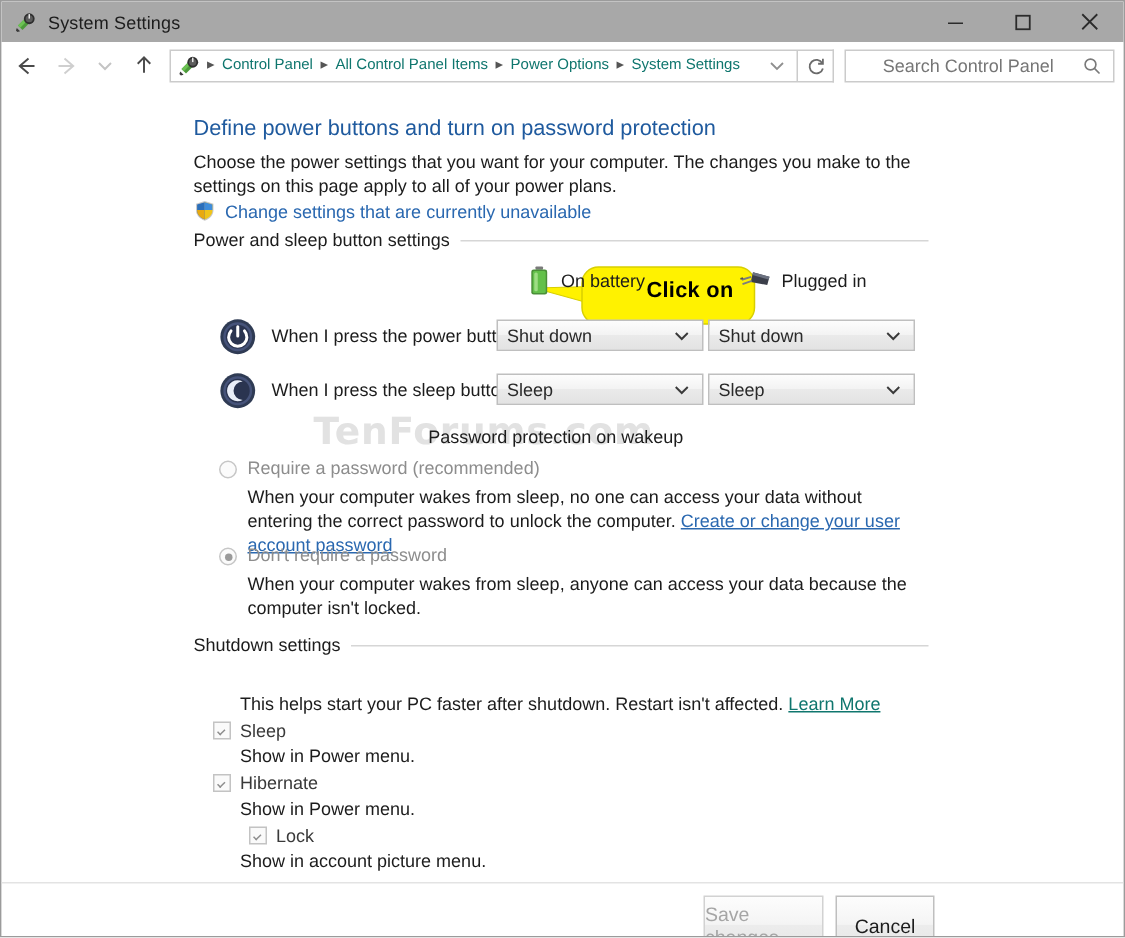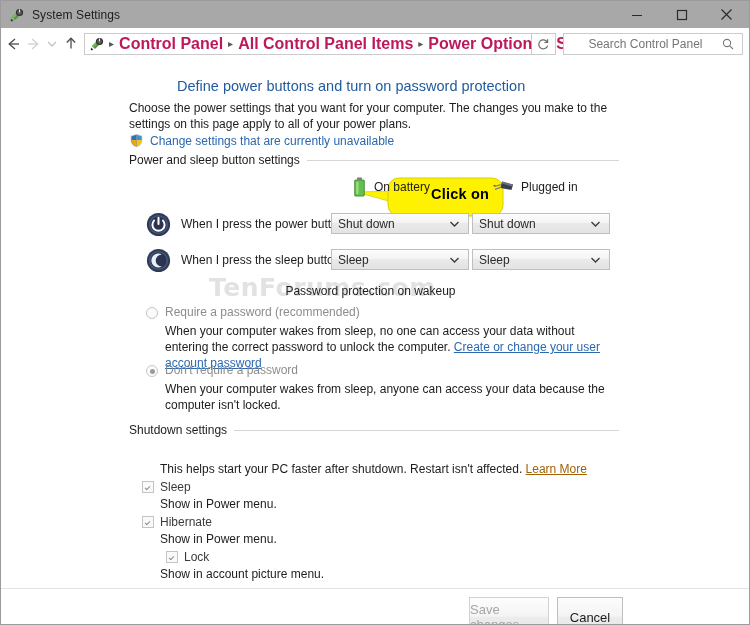--- a/index.html
+++ b/index.html
@@ -58,22 +58,22 @@
     border: 1px solid #cbcbcb;
     background: #ffffff;
     display: flex; align-items: center;
     min-width: 0;
   }
   #crumbbar .cp-icon {
     width: 16px; height: 16px; margin-left: 4px; margin-right: 2px; flex: none;
     position: relative;
   }
   .crumb {
-    font-size: 16px; color: #be185d; white-space: nowrap;
-    padding: 0 3px; line-height: 20px; font-weight: bold;
+    font-size: 10px; color: #0f766e; white-space: nowrap;
+    padding: 0 3px; line-height: 20px;
   }
   .crumb-sep {
     color: #555; font-size: 10px; padding: 0 2px; line-height: 20px;
     flex: none;
   }
   #crumbbar .crumb-chevron {
     margin-left: auto; margin-right: 7px; flex: none;
     display: flex; align-items: center;
   }
   #refresh-btn {
@@ -96,21 +96,21 @@
 
   
   #content {
     position: absolute; left: 0; top: 58px;
     width: 748px; height: 529px;
     background: #ffffff;
     overflow: hidden;
   }
   #page-heading {
     position: absolute; left: 128px; top: 19px;
-    font-size: 14.5px; color: #1f5a9e; white-space: nowrap; margin-left: 48px;
+    font-size: 14.5px; color: #1f5a9e; white-space: nowrap;
   }
   #page-desc {
     position: absolute; left: 128px; top: 41px; width: 487px;
     font-size: 12px; color: #1c1c1c; line-height: 16px;
   }
   #uac-link-row {
     position: absolute; left: 128px; top: 74px;
     display: flex; align-items: center;
   }
   #uac-shield { width: 15px; height: 15px; margin-right: 6px; flex: none; position: relative; }
@@ -192,21 +192,21 @@
   .chkbox.checked::after {
     content: ""; position: absolute; left: 2px; top: 4px;
     width: 4px; height: 2px;
     border-left: 1.6px solid #8e8e8e; border-bottom: 1.6px solid #8e8e8e;
     transform: rotate(-45deg);
   }
   .chkopt .clabel { font-size: 12px; color: #3a3a3a; white-space: nowrap; }
   .chkdesc {
     position: absolute; left: 159px; font-size: 12px; color: #1c1c1c; white-space: nowrap;
   }
-  .chkdesc a { color: #a16207; }
+  .chkdesc a { color: #0f766e; }
 
   
   #footer {
     position: absolute; left: 0; top: 587px;
     width: 748px; height: 36px;
     background: #ffffff;
     border-top: 1px solid #e3e3e3;
   }
   .fbtn {
     position: absolute; top: 8px; height: 40px;

